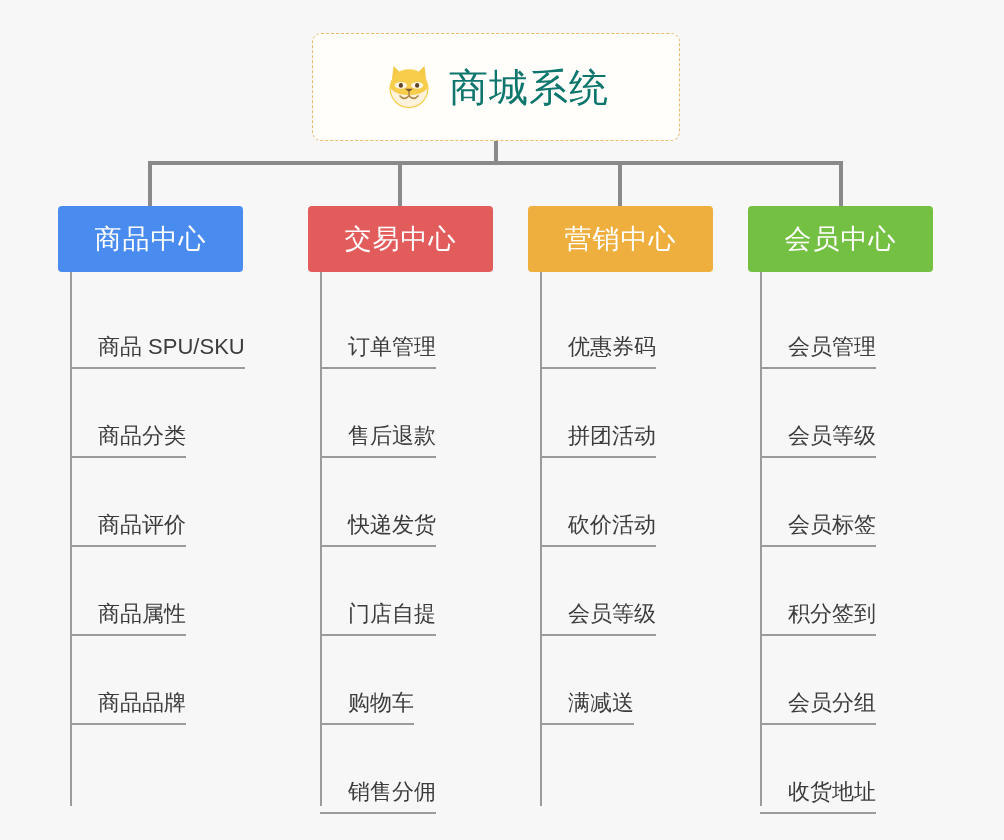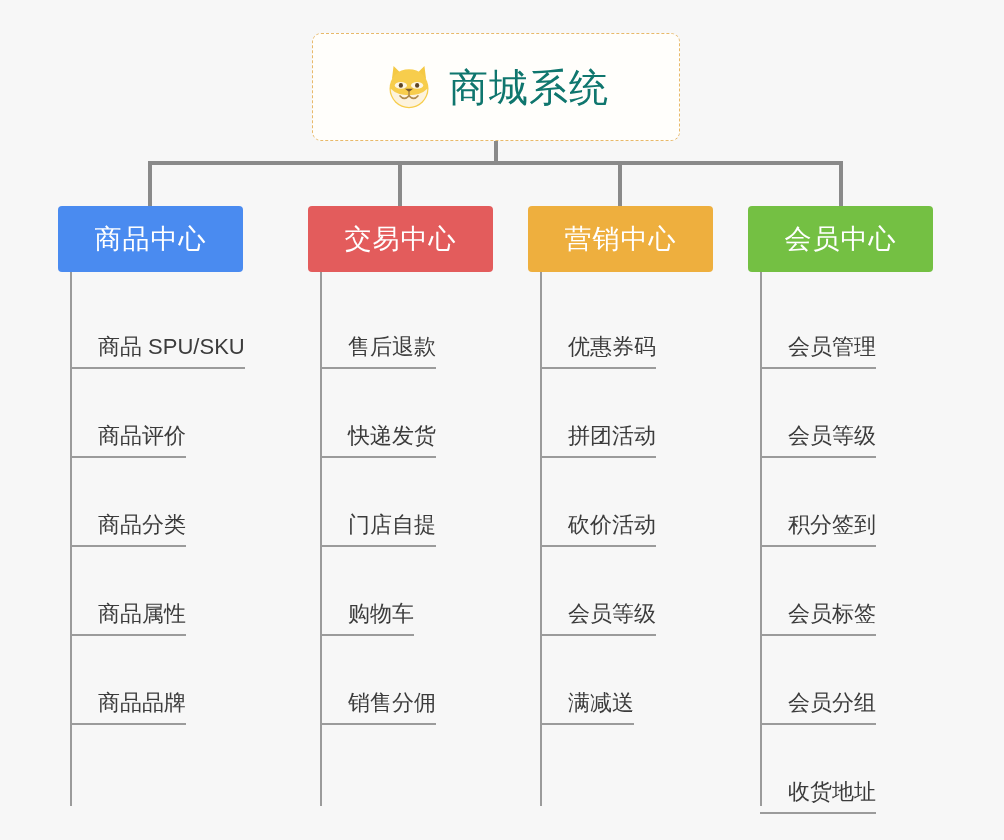--- a/index.html
+++ b/index.html
@@ -162,45 +162,49 @@
     <div class="cat-card" style="background: rgb(74, 139, 240);">
       <span>商品中心</span>
     </div>
     <div class="leaf-list">
       <div class="trunk" style="background: rgb(155, 155, 155); height: 534px;"></div>
       <div class="leaf">
           <span class="leaf-label" style="border-bottom-color: rgb(155, 155, 155);">商品 SPU/SKU</span>
           <div class="leaf-underline-ext" style="width: 28px; top: 87px; background: rgb(155, 155, 155);"></div>
         </div>
       <div class="leaf">
+          <span class="leaf-label" style="border-bottom-color: rgb(155, 155, 155);">商品分类</span>
+          <div class="leaf-underline-ext" style="width: 28px; top: 87px; background: rgb(155, 155, 155);"></div>
+        </div>
+      <div class="leaf">
           <span class="leaf-label" style="border-bottom-color: rgb(155, 155, 155);">商品评价</span>
-          <div class="leaf-underline-ext" style="width: 28px; top: 87px; background: rgb(155, 155, 155);"></div>
-        </div>
-      <div class="leaf">
-          <span class="leaf-label" style="border-bottom-color: rgb(155, 155, 155);">商品分类</span>
           <div class="leaf-underline-ext" style="width: 28px; top: 87px; background: rgb(155, 155, 155);"></div>
         </div>
       <div class="leaf">
           <span class="leaf-label" style="border-bottom-color: rgb(155, 155, 155);">商品属性</span>
           <div class="leaf-underline-ext" style="width: 28px; top: 87px; background: rgb(155, 155, 155);"></div>
         </div>
       <div class="leaf">
           <span class="leaf-label" style="border-bottom-color: rgb(155, 155, 155);">商品品牌</span>
           <div class="leaf-underline-ext" style="width: 28px; top: 87px; background: rgb(155, 155, 155);"></div>
         </div>
     </div>
   </div>
 
   <div class="column" style="left:308px">
     <div class="cat-card" style="background: rgb(227, 92, 92);">
       <span>交易中心</span>
     </div>
     <div class="leaf-list">
       <div class="trunk" style="background: rgb(155, 155, 155); height: 534px;"></div>
       <div class="leaf">
+          <span class="leaf-label" style="border-bottom-color: rgb(155, 155, 155);">订单管理</span>
+          <div class="leaf-underline-ext" style="width: 28px; top: 87px; background: rgb(155, 155, 155);"></div>
+        </div>
+      <div class="leaf">
           <span class="leaf-label" style="border-bottom-color: rgb(155, 155, 155);">售后退款</span>
           <div class="leaf-underline-ext" style="width: 28px; top: 87px; background: rgb(155, 155, 155);"></div>
         </div>
       <div class="leaf">
           <span class="leaf-label" style="border-bottom-color: rgb(155, 155, 155);">快递发货</span>
           <div class="leaf-underline-ext" style="width: 28px; top: 87px; background: rgb(155, 155, 155);"></div>
         </div>
       <div class="leaf">
           <span class="leaf-label" style="border-bottom-color: rgb(155, 155, 155);">门店自提</span>
           <div class="leaf-underline-ext" style="width: 28px; top: 87px; background: rgb(155, 155, 155);"></div>
@@ -253,28 +257,28 @@
       <div class="trunk" style="background: rgb(155, 155, 155); height: 534px;"></div>
       <div class="leaf">
           <span class="leaf-label" style="border-bottom-color: rgb(155, 155, 155);">会员管理</span>
           <div class="leaf-underline-ext" style="width: 28px; top: 87px; background: rgb(155, 155, 155);"></div>
         </div>
       <div class="leaf">
           <span class="leaf-label" style="border-bottom-color: rgb(155, 155, 155);">会员等级</span>
           <div class="leaf-underline-ext" style="width: 28px; top: 87px; background: rgb(155, 155, 155);"></div>
         </div>
       <div class="leaf">
+          <span class="leaf-label" style="border-bottom-color: rgb(155, 155, 155);">会员标签</span>
+          <div class="leaf-underline-ext" style="width: 28px; top: 87px; background: rgb(155, 155, 155);"></div>
+        </div>
+      <div class="leaf">
           <span class="leaf-label" style="border-bottom-color: rgb(155, 155, 155);">积分签到</span>
           <div class="leaf-underline-ext" style="width: 28px; top: 87px; background: rgb(155, 155, 155);"></div>
         </div>
       <div class="leaf">
-          <span class="leaf-label" style="border-bottom-color: rgb(155, 155, 155);">会员标签</span>
-          <div class="leaf-underline-ext" style="width: 28px; top: 87px; background: rgb(155, 155, 155);"></div>
-        </div>
-      <div class="leaf">
           <span class="leaf-label" style="border-bottom-color: rgb(155, 155, 155);">会员分组</span>
           <div class="leaf-underline-ext" style="width: 28px; top: 87px; background: rgb(155, 155, 155);"></div>
         </div>
       <div class="leaf">
           <span class="leaf-label" style="border-bottom-color: rgb(155, 155, 155);">收货地址</span>
           <div class="leaf-underline-ext" style="width: 28px; top: 87px; background: rgb(155, 155, 155);"></div>
         </div>
     </div>
   </div>
 

